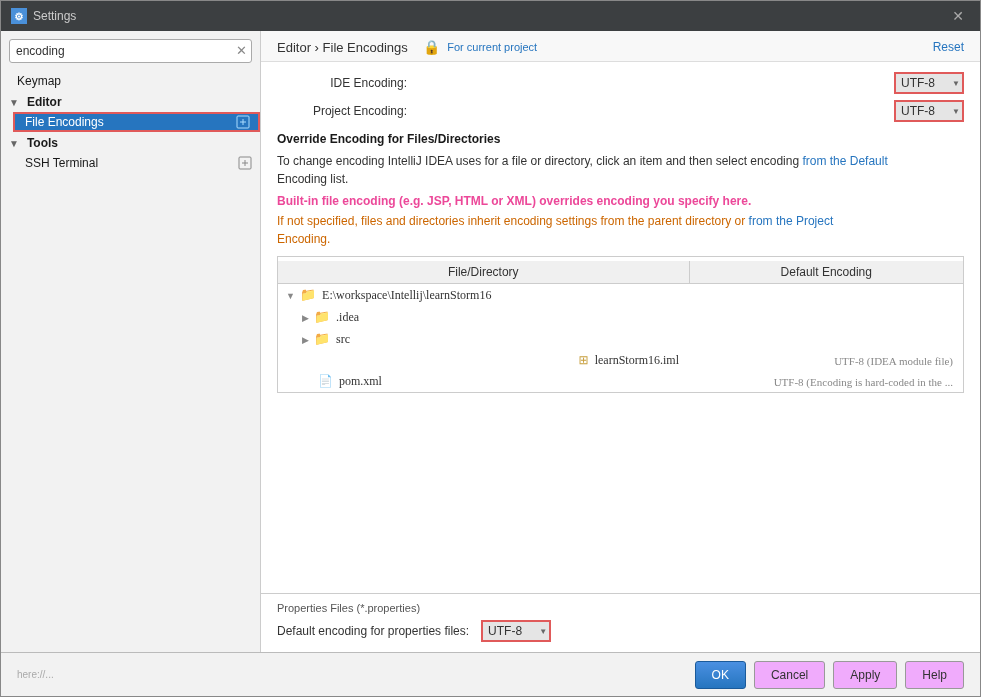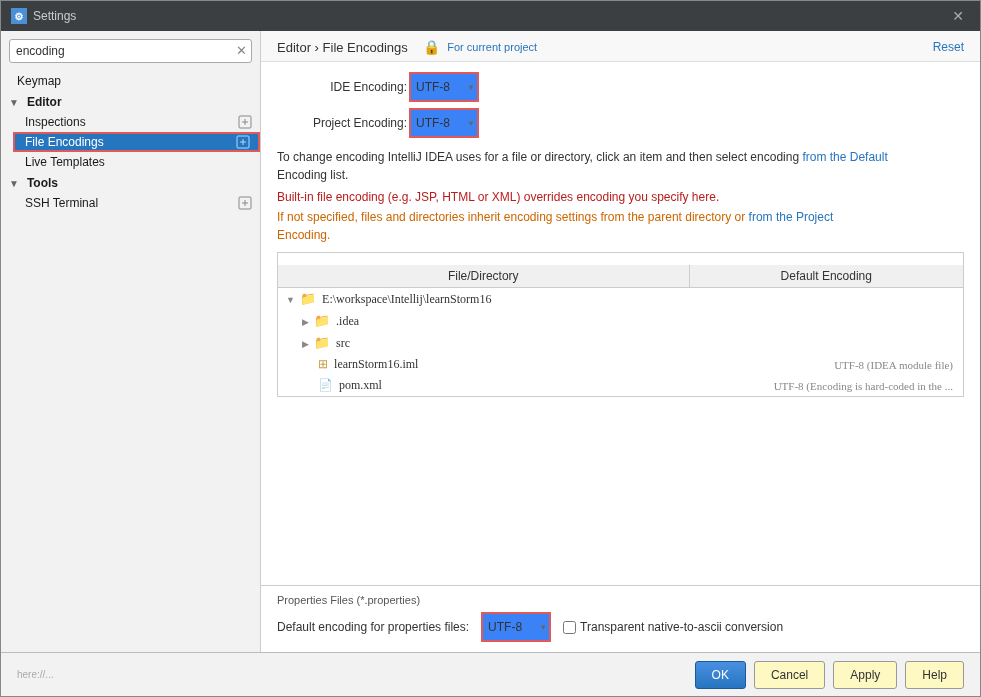--- a/index.html
+++ b/index.html
@@ -148,31 +148,32 @@
     .content-body {
       flex: 1;
       overflow-y: auto;
       padding: 10px 16px;
     }
 
     .encoding-row {
       display: flex;
       align-items: center;
       margin-bottom: 6px;
-      gap: 2px;
+      gap: 16px;
+      justify-content: space-between;
     }
     .encoding-label {
       font-size: 12px; color: #333; width: 130px; text-align: right;
     }
     .encoding-select {
       border: 2px solid #e05a5a;
-      background: #3b82f6;
+      background: #e5e5e5;
       font-size: 12px;
       padding: 1px 20px 1px 5px;
-      height: 30px;
+      height: 22px;
       appearance: none;
       -webkit-appearance: none;
       cursor: pointer;
       color: #333;
       position: relative;
       min-width: 70px;
     }
     .select-wrapper {
       position: relative;
       display: inline-block;
@@ -197,21 +198,21 @@
     .override-title {
       font-size: 12px; font-weight: bold; color: #1a1a1a; margin-bottom: 6px;
     }
     .override-desc {
       font-size: 12px; color: #333; line-height: 1.5; margin-bottom: 4px;
     }
     .override-desc a, .blue-text { color: #2675bf; }
     .override-desc2 {
       font-size: 12px; color: #333; line-height: 1.5; margin-bottom: 2px;
     }
-    .blue-bold { color: #b91c1c; font-weight: normal; }
+    .blue-bold { color: #ec4899; font-weight: bold; }
     .orange-text { color: #cc6600; }
 
     .file-table {
       border: 1px solid #ccc;
       margin-top: 8px;
       width: 100%;
       border-collapse: collapse;
       font-size: 12px;
     }
     .file-table th {
@@ -271,39 +272,39 @@
       padding: 0 16px;
       gap: 8px;
     }
     .footer-btn {
       height: 28px;
       padding: 0 16px;
       font-size: 12px;
       cursor: pointer;
       border-radius: 3px;
       border: 1px solid #999;
-      background: #fef9c3;
+      background: #f0abfc;
       color: #333;
     }
     .footer-btn.primary {
       background: linear-gradient(to bottom, #4a90e2, #2675bf);
       color: #fff;
       border: 1px solid #1a5a9a;
     }
 
     
     .table-container {
       border: 1px solid #ccc;
       margin-top: 8px;
       max-height: 220px;
       overflow-y: auto;
     }
     .file-table {
       border: none;
-      margin-top: 12px;
+      margin-top: 4px;
       width: 100%;
       border-collapse: collapse;
       font-size: 12px;
     }
 
     .folder-arrow { color: #888; font-size: 9px; margin-right: 2px; }
     .folder-icon { color: #c8a040; font-size: 13px; margin-right: 3px; }
   </style>
 </head>
 <body>
@@ -333,45 +334,32 @@
           <span>Keymap</span>
         </div>
 
         <div class="tree-group">
           <span class="arrow">▼</span>
           <span>Editor</span>
         </div>
 
         <div class="tree-children">
 
-          <div class="tree-item">
-            <span>Inspections</span>
-            <span class="tree-item-badge">
-              <svg width="14" height="14" viewBox="0 0 14 14" style="vertical-align:middle">
-                <rect x="1" y="1" width="12" height="12" rx="1" fill="none" stroke="#888" stroke-width="1"></rect>
-                <line x1="4" y1="7" x2="10" y2="7" stroke="#888" stroke-width="1"></line>
-                <line x1="7" y1="4" x2="7" y2="10" stroke="#888" stroke-width="1"></line>
-              </svg>
-            </span>
-          </div>
 
           <div class="tree-item selected" style="border: 2px solid #e05a5a; padding: 1px 8px 1px 10px;">
             <span>File Encodings</span>
             <span class="tree-item-badge">
               <svg width="14" height="14" viewBox="0 0 14 14" style="vertical-align:middle">
                 <rect x="1" y="1" width="12" height="12" rx="1" fill="none" stroke="#adf" stroke-width="1"></rect>
                 <line x1="4" y1="7" x2="10" y2="7" stroke="#adf" stroke-width="1"></line>
                 <line x1="7" y1="4" x2="7" y2="10" stroke="#adf" stroke-width="1"></line>
               </svg>
             </span>
           </div>
 
-          <div class="tree-item">
-            <span>Live Templates</span>
-          </div>
         </div>
 
         <div class="tree-group">
           <span class="arrow">▼</span>
           <span>Tools</span>
         </div>
 
         <div class="tree-children">
           <div class="tree-item">
             <span>SSH Terminal</span>
@@ -416,20 +404,21 @@
         <div class="encoding-row">
           <span class="encoding-label">Project Encoding:</span>
           <div class="select-wrapper highlighted">
             <select class="encoding-select">
               <option>UTF-8</option>
             </select>
           </div>
         </div>
 
         <div class="override-section">
+          <div class="override-title">Override Encoding for Files/Directories</div>
 
           <div class="override-desc">
             To change encoding IntelliJ IDEA uses for a file or directory, click an item and then select encoding <span class="blue-text">from the Default</span><br>Encoding list.
           </div>
 
           <div class="override-desc2">
             <span class="blue-bold">Built-in file encoding (e.g. JSP, HTML or XML) overrides encoding you specify here.</span>
           </div>
           <div class="override-desc2">
             <span class="orange-text">If not specified, files and directories inherit encoding settings from the parent directory or <span class="blue-text">from the Project</span></span><br>
@@ -467,21 +456,21 @@
                 <tr class="tree-file-row">
                   <td style="padding-left: 24px;">
                     <span class="folder-arrow">▶</span>
                     <span class="folder-icon">📁</span>
                     <span>src</span>
                   </td>
                   <td class="encoding-col"></td>
                 </tr>
 
                 <tr class="tree-file-row">
-                  <td style="padding-left: 40px;">
+                  <td style="padding-left: 40px; text-align: right;">
                     <span style="color:#c8a040; margin-right:3px; font-size:12px;">⊞</span>
                     <span>learnStorm16.iml</span>
                   </td>
                   <td class="encoding-col">UTF-8 (IDEA module file)</td>
                 </tr>
 
                 <tr class="tree-file-row">
                   <td style="padding-left: 40px;">
                     <span style="color:#cc8800; margin-right:3px; font-size:12px;">📄</span>
                     <span>pom.xml</span>
@@ -496,24 +485,20 @@
 
       <div class="properties-section">
         <div class="properties-title">Properties Files (*.properties)</div>
         <div class="properties-row">
           <span class="properties-label">Default encoding for properties files:</span>
           <div class="select-wrapper highlighted">
             <select class="encoding-select">
               <option>UTF-8</option>
             </select>
           </div>
-          <label class="checkbox-label">
-            <input type="checkbox" class="checkbox-input" style="">
-            <span>Transparent native-to-ascii conversion</span>
-          </label>
         </div>
       </div>
 
     </div>
   </div>
 
   <div class="dialog-footer">
     <span style="font-size:10px; color:#aaa; margin-right:auto;">here://...</span>
     <button class="footer-btn primary">OK</button>
     <button class="footer-btn">Cancel</button>

